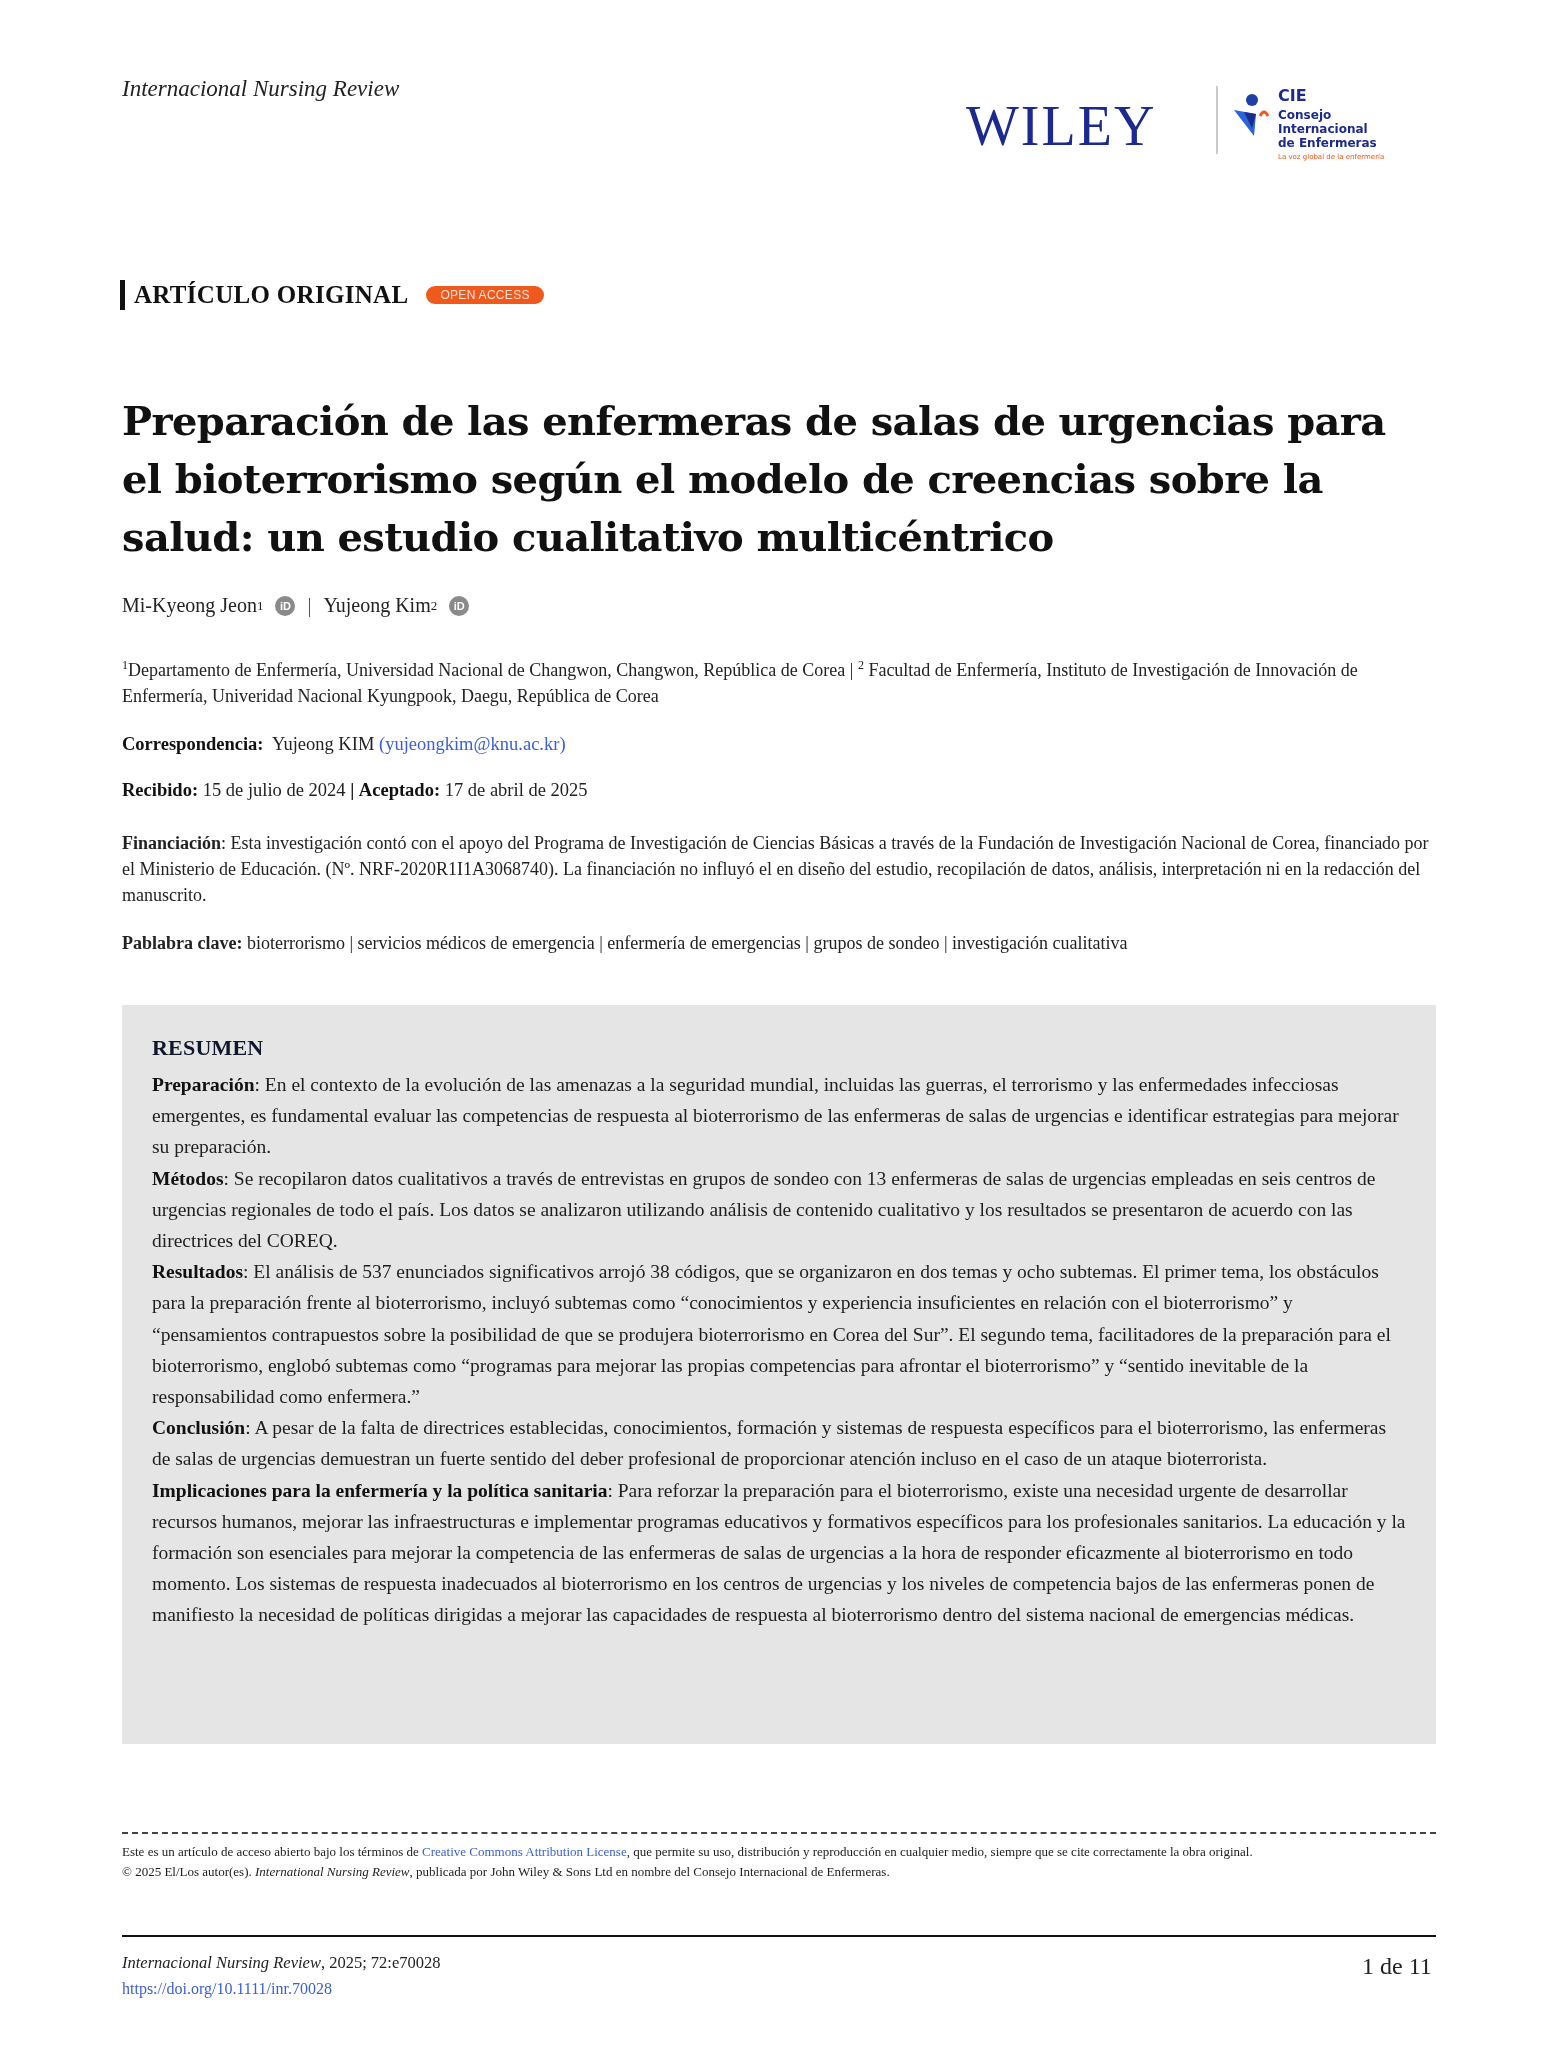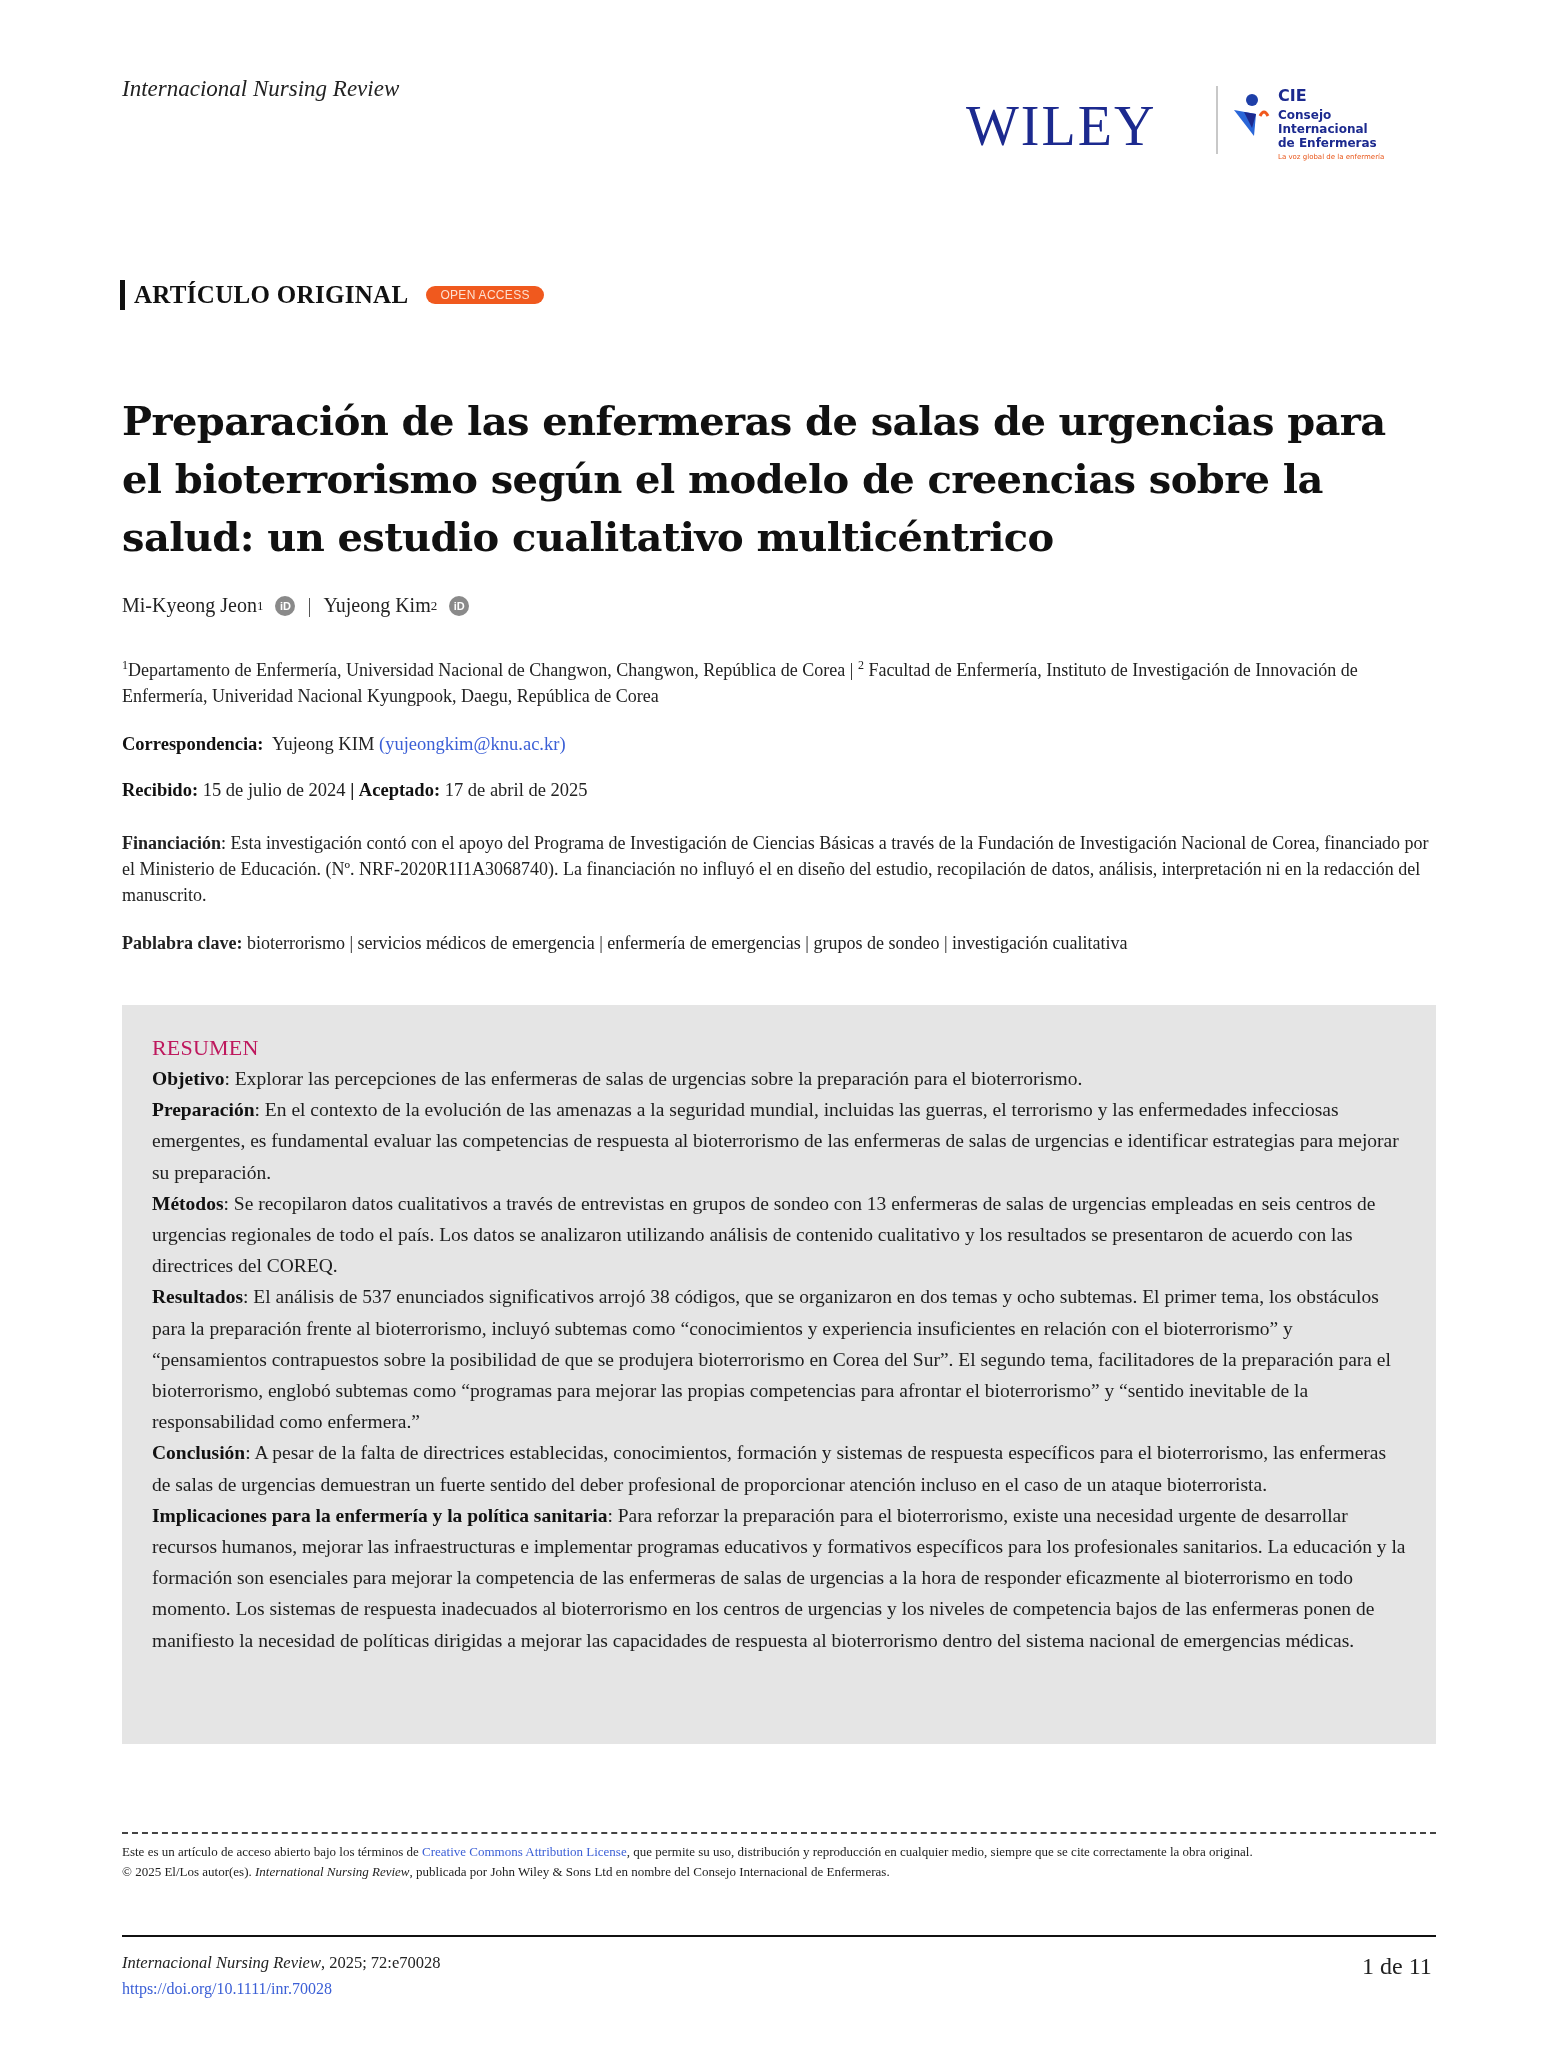--- a/index.html
+++ b/index.html
@@ -31,21 +31,21 @@
   .affil sup { font-size: 12px; }
 
   .meta-line { left: 122px; font-size: 18.5px; color: #222; }
   .meta-line b { font-weight: 700; color: #111; }
   .link { color: #3b5fd6; }
 
   .funding { left: 122px; top: 830px; width: 1316px; font-size: 18px; line-height: 26px; color: #222; }
   .keywords { left: 122px; top: 933px; width: 1316px; font-size: 18px; color: #222; }
 
   .abstract { left: 122px; top: 1005px; width: 1314px; height: 739px; background: #e5e5e5; box-sizing: border-box; padding: 30px 30px 0 30px; }
-  .abs-heading { font-weight: 400; font-size: 22px; color: #be185d; margin-bottom: 2px; letter-spacing: 0.2px; }
+  .abs-heading { font-weight: 700; font-size: 22px; color: #0f172a; margin-bottom: 8px; letter-spacing: 0.2px; }
   .abs-para { font-size: 19.5px; line-height: 31.2px; color: #1e1e1e; margin: 0; }
   .abs-para b { color: #111; }
 
   .footnote-rule { left: 122px; top: 1832px; width: 1314px; border-top: 2px dashed #444; height: 0; }
   .footnote { left: 122px; top: 1842px; width: 1316px; font-size: 13px; line-height: 20px; color: #222; }
   .footer-rule { left: 122px; top: 1935px; width: 1314px; height: 2px; background: #111; }
   .footer-journal { left: 122px; top: 1953px; font-size: 16.5px; color: #222; }
   .footer-doi { left: 122px; top: 1980px; font-size: 16px; }
   .footer-page { left: 1362px; top: 1953px; font-size: 24px; color: #222; }
 </style>
@@ -109,21 +109,20 @@
   <b>Aceptado:</b>
   <span>17 de abril de 2025</span>
 </div>
 
 <div class="abs funding"><b>Financiación</b><span>: Esta investigación contó con el apoyo del Programa de Investigación de Ciencias Básicas a través de la Fundación de Investigación Nacional de Corea, financiado por el Ministerio de Educación. (Nº. NRF-2020R1I1A3068740). La financiación no influyó el en diseño del estudio, recopilación de datos, análisis, interpretación ni en la redacción del manuscrito.</span></div>
 
 <div class="abs keywords"><b>Pablabra clave:</b> <span>bioterrorismo | servicios médicos de emergencia | enfermería de emergencias | grupos de sondeo | investigación cualitativa</span></div>
 
 <div class="abs abstract">
   <div class="abs-heading">RESUMEN</div>
-  <p class="abs-para"><b>Objetivo</b><span>: Explorar las percepciones de las enfermeras de salas de urgencias sobre la preparación para el bioterrorismo.</span></p>
   <p class="abs-para"><b>Preparación</b><span>: En el contexto de la evolución de las amenazas a la seguridad mundial, incluidas las guerras, el terrorismo y las enfermedades infecciosas emergentes, es fundamental evaluar las competencias de respuesta al bioterrorismo de las enfermeras de salas de urgencias e identificar estrategias para mejorar su preparación.</span></p>
   <p class="abs-para"><b>Métodos</b><span>: Se recopilaron datos cualitativos a través de entrevistas en grupos de sondeo con 13 enfermeras de salas de urgencias empleadas en seis centros de urgencias regionales de todo el país. Los datos se analizaron utilizando análisis de contenido cualitativo y los resultados se presentaron de acuerdo con las directrices del COREQ.</span></p>
   <p class="abs-para"><b>Resultados</b><span>: El análisis de 537 enunciados significativos arrojó 38 códigos, que se organizaron en dos temas y ocho subtemas. El primer tema, los obstáculos para la preparación frente al bioterrorismo, incluyó subtemas como “conocimientos y experiencia insuficientes en relación con el bioterrorismo” y “pensamientos contrapuestos sobre la posibilidad de que se produjera bioterrorismo en Corea del Sur”. El segundo tema, facilitadores de la preparación para el bioterrorismo, englobó subtemas como “programas para mejorar las propias competencias para afrontar el bioterrorismo” y “sentido inevitable de la responsabilidad como enfermera.”</span></p>
   <p class="abs-para"><b>Conclusión</b><span>: A pesar de la falta de directrices establecidas, conocimientos, formación y sistemas de respuesta específicos para el bioterrorismo, las enfermeras de salas de urgencias demuestran un fuerte sentido del deber profesional de proporcionar atención incluso en el caso de un ataque bioterrorista.</span></p>
   <p class="abs-para"><b>Implicaciones para la enfermería y la política sanitaria</b><span>: Para reforzar la preparación para el bioterrorismo, existe una necesidad urgente de desarrollar recursos humanos, mejorar las infraestructuras e implementar programas educativos y formativos específicos para los profesionales sanitarios. La educación y la formación son esenciales para mejorar la competencia de las enfermeras de salas de urgencias a la hora de responder eficazmente al bioterrorismo en todo momento. Los sistemas de respuesta inadecuados al bioterrorismo en los centros de urgencias y los niveles de competencia bajos de las enfermeras ponen de manifiesto la necesidad de políticas dirigidas a mejorar las capacidades de respuesta al bioterrorismo dentro del sistema nacional de emergencias médicas.</span></p>
 </div>
 
 <div class="abs footnote-rule"></div>
 <div class="abs footnote">
   <div><span>Este es un artículo de acceso abierto bajo los términos de </span><span class="link">Creative Commons Attribution License</span><span>, que permite su uso, distribución y reproducción en cualquier medio, siempre que se cite correctamente la obra original.</span></div>

